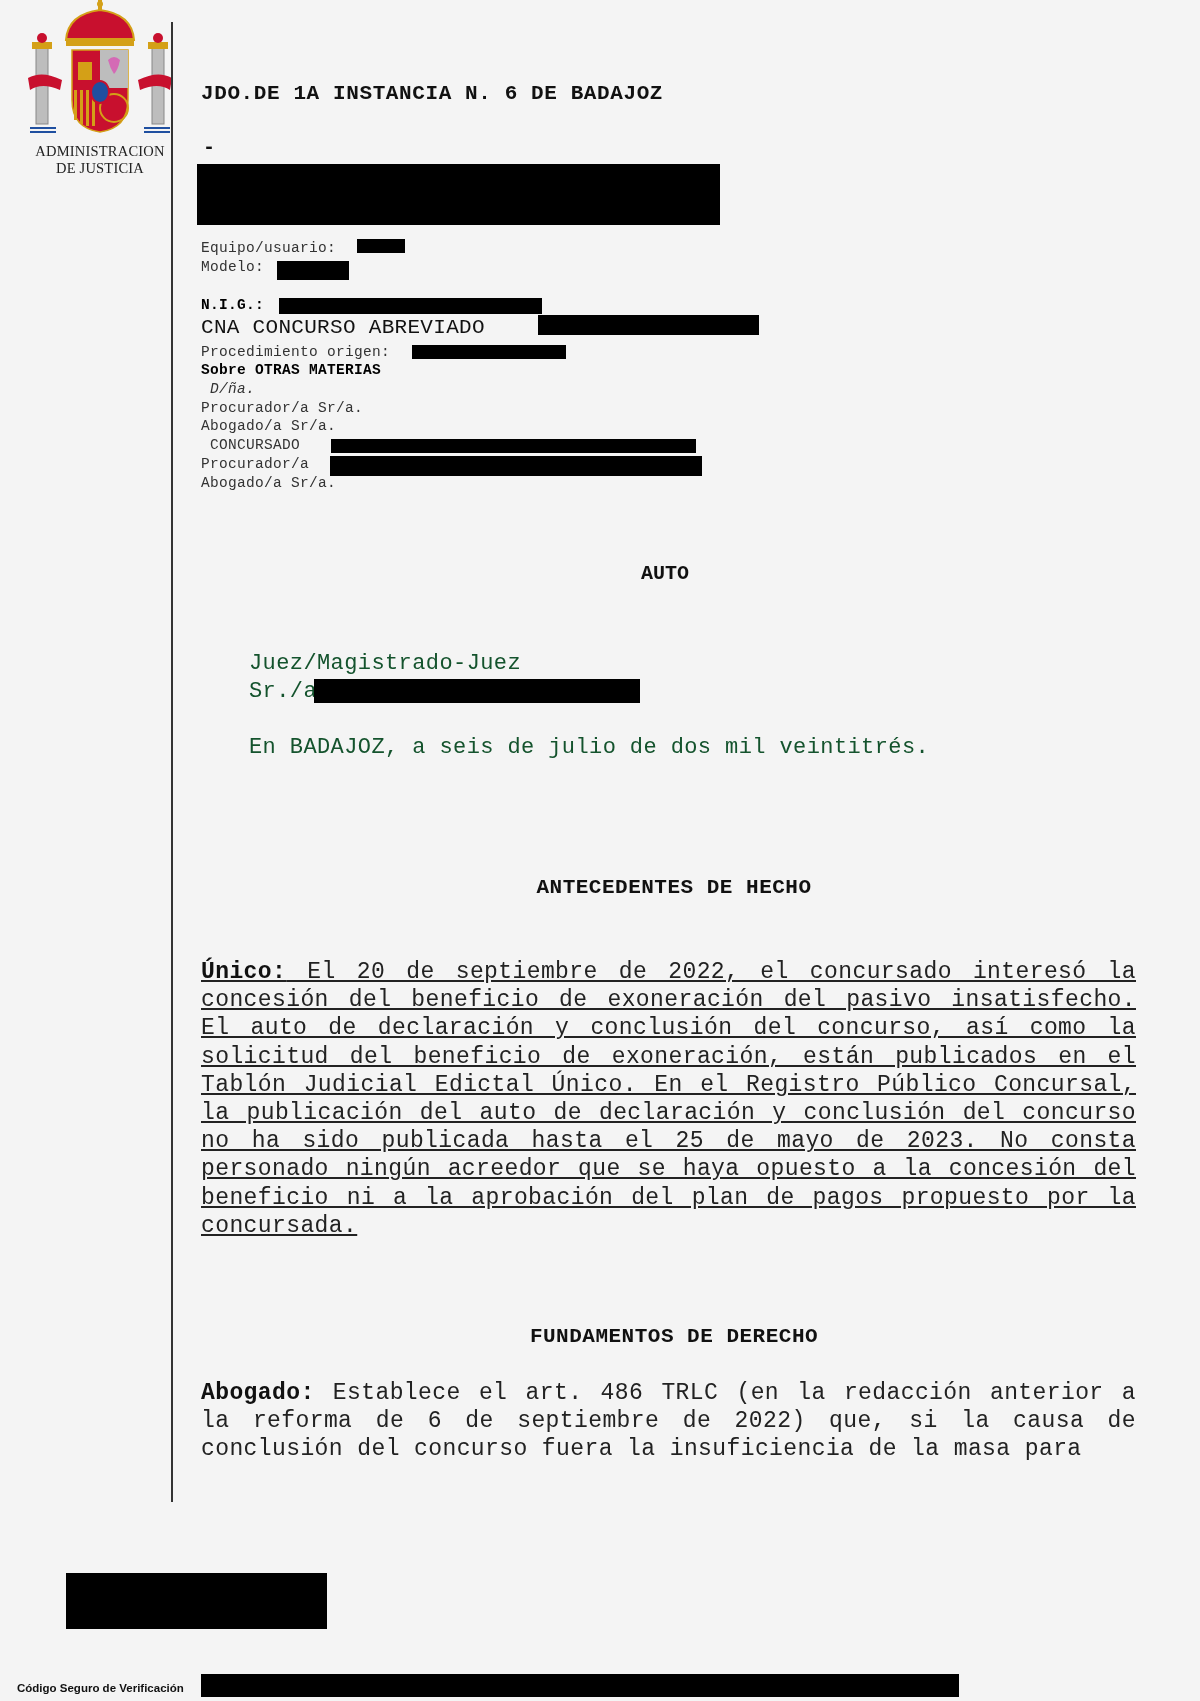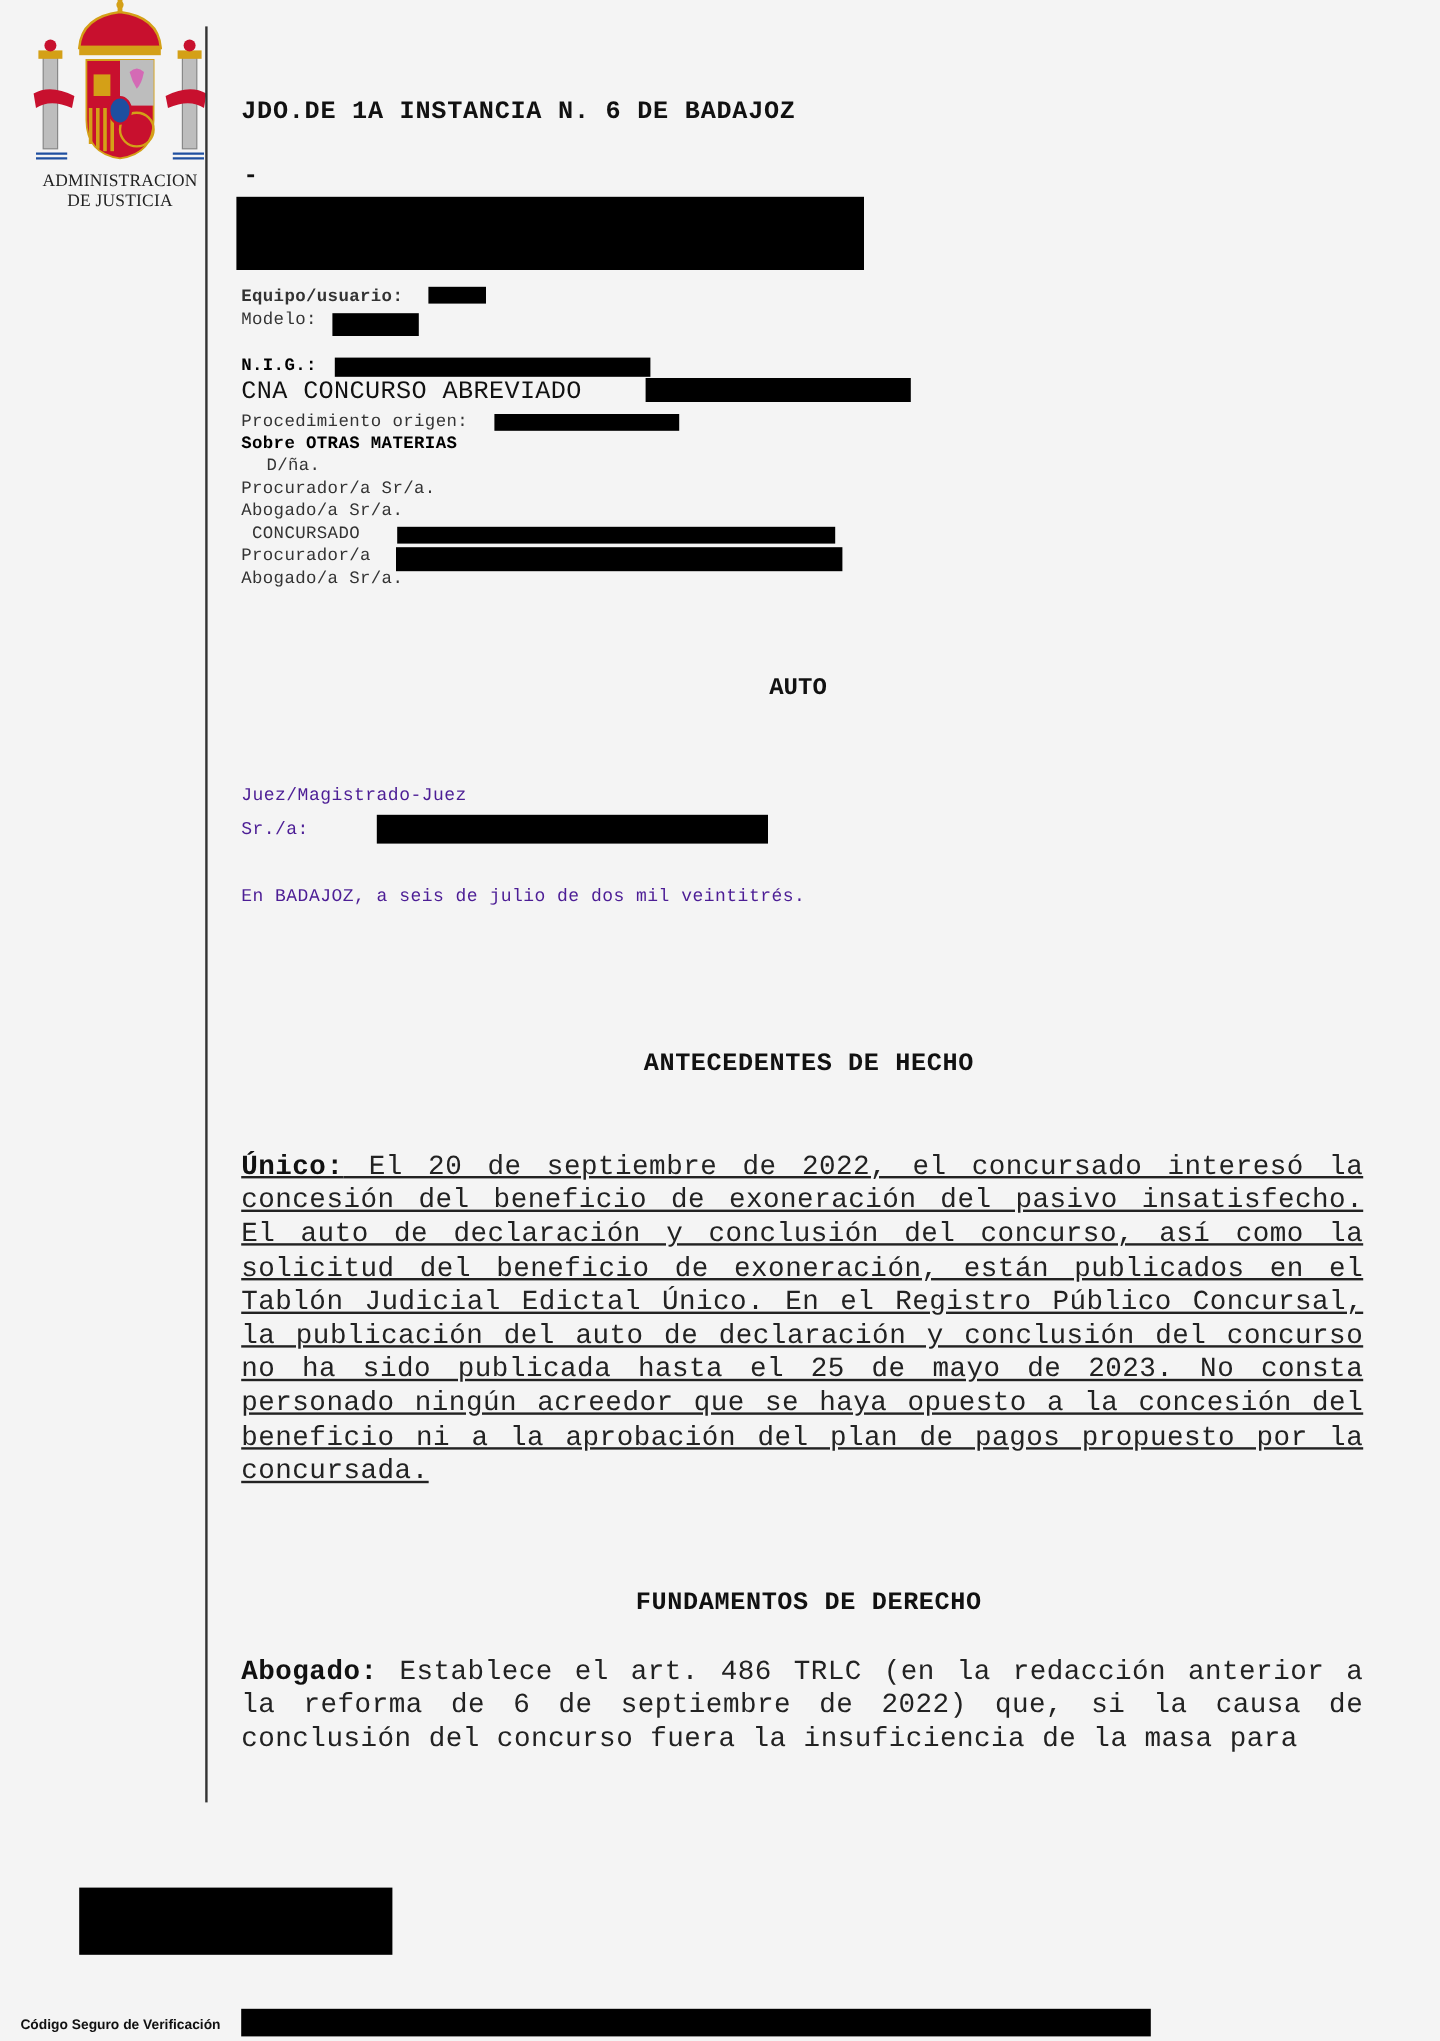--- a/index.html
+++ b/index.html
@@ -17,21 +17,21 @@
       font-family: "Liberation Serif", "DejaVu Serif", serif;
       font-size: 14.5px; color: #222; letter-spacing: 0.2px;
     }
     .vline { left: 171px; top: 22px; width: 2px; height: 1480px; background: #333; }
     .court { left: 201px; top: 82px; font-size: 21px; font-weight: bold; letter-spacing: 0.6px; }
     .dash { left: 203px; top: 136px; font-size: 20px; font-weight: bold; }
     .small { font-size: 14.5px; color: #333; line-height: 19px; letter-spacing: 0.3px; }
     .small-b { font-size: 14.5px; font-weight: bold; color: #000000; letter-spacing: 0.3px; }
     .cna { left: 201px; top: 316px; font-size: 21px; font-weight: normal; letter-spacing: 0.3px; }
     .auto { left: 641px; top: 562px; font-size: 20px; font-weight: bold; }
-    .body-txt { font-size: 15px; line-height: 28px; color: #4c1d95; letter-spacing: 0.4px; }
+    .body-txt { font-size: 22px; line-height: 28px; color: #14532d; letter-spacing: 0.4px; margin-left: 48px; }
     .heading { font-size: 21px; font-weight: bold; letter-spacing: 0.5px; }
     .para {
       left: 201px; width: 935px; font-size: 23px; line-height: 28.2px;
       text-align: justify; color: #222; letter-spacing: 0.4px;
     }
     .para b { color: #111; }
     .csv {
       left: 17px; top: 1682px; font-family: "Liberation Sans", "DejaVu Sans", sans-serif;
       font-size: 11.5px; font-weight: bold; color: #111;
     }
@@ -71,36 +71,36 @@
   <div class="logo-text" style="top:143px;">ADMINISTRACION</div>
   <div class="logo-text" style="top:160px;">DE JUSTICIA</div>
 </div>
 
 <div class="abs vline"></div>
 
 <div class="abs court">JDO.DE 1A INSTANCIA N. 6 DE BADAJOZ</div>
 <div class="abs dash">-</div>
 <div class="redact" style="left:197px;top:164px;width:523px;height:61px;"></div>
 
-<div class="abs small" style="left:201px;top:239px;font-weight:bold;">Equipo/usuario:</div>
+<div class="abs small" style="left:201px;top:239px;">Equipo/usuario:</div>
 <div class="redact" style="left:357px;top:239px;width:48px;height:14px;"></div>
 <div class="abs small" style="left:201px;top:258px;">Modelo:</div>
 <div class="redact" style="left:277px;top:261px;width:72px;height:19px;"></div>
 
 <div class="abs small-b" style="left:201px;top:297px;">N.I.G.:</div>
 <div class="redact" style="left:279px;top:298px;width:263px;height:16px;"></div>
 
 <div class="abs cna">CNA CONCURSO ABREVIADO</div>
 <div class="redact" style="left:538px;top:315px;width:221px;height:20px;"></div>
 
 <div class="abs small" style="left:201px;top:343px;">Procedimiento origen:</div>
 <div class="redact" style="left:412px;top:345px;width:154px;height:14px;"></div>
 
 <div class="abs small-b" style="left:201px;top:362px;">Sobre OTRAS MATERIAS</div>
-<div class="abs small" style="left:213px;top:380px;white-space:pre;"> D/ña.</div>
+<div class="abs small" style="left:201px;top:380px;white-space:pre;font-style:italic;"> D/ña.</div>
 <div class="abs small" style="left:201px;top:399px;">Procurador/a Sr/a.</div>
 <div class="abs small" style="left:201px;top:417px;">Abogado/a Sr/a.</div>
 <div class="abs small" style="left:201px;top:436px;white-space:pre;"> CONCURSADO</div>
 <div class="redact" style="left:331px;top:439px;width:365px;height:14px;"></div>
 <div class="abs small" style="left:201px;top:455px;">Procurador/a</div>
 <div class="redact" style="left:330px;top:456px;width:372px;height:20px;"></div>
 <div class="abs small" style="left:201px;top:474px;">Abogado/a Sr/a.</div>
 
 <div class="abs auto">AUTO</div>
 

